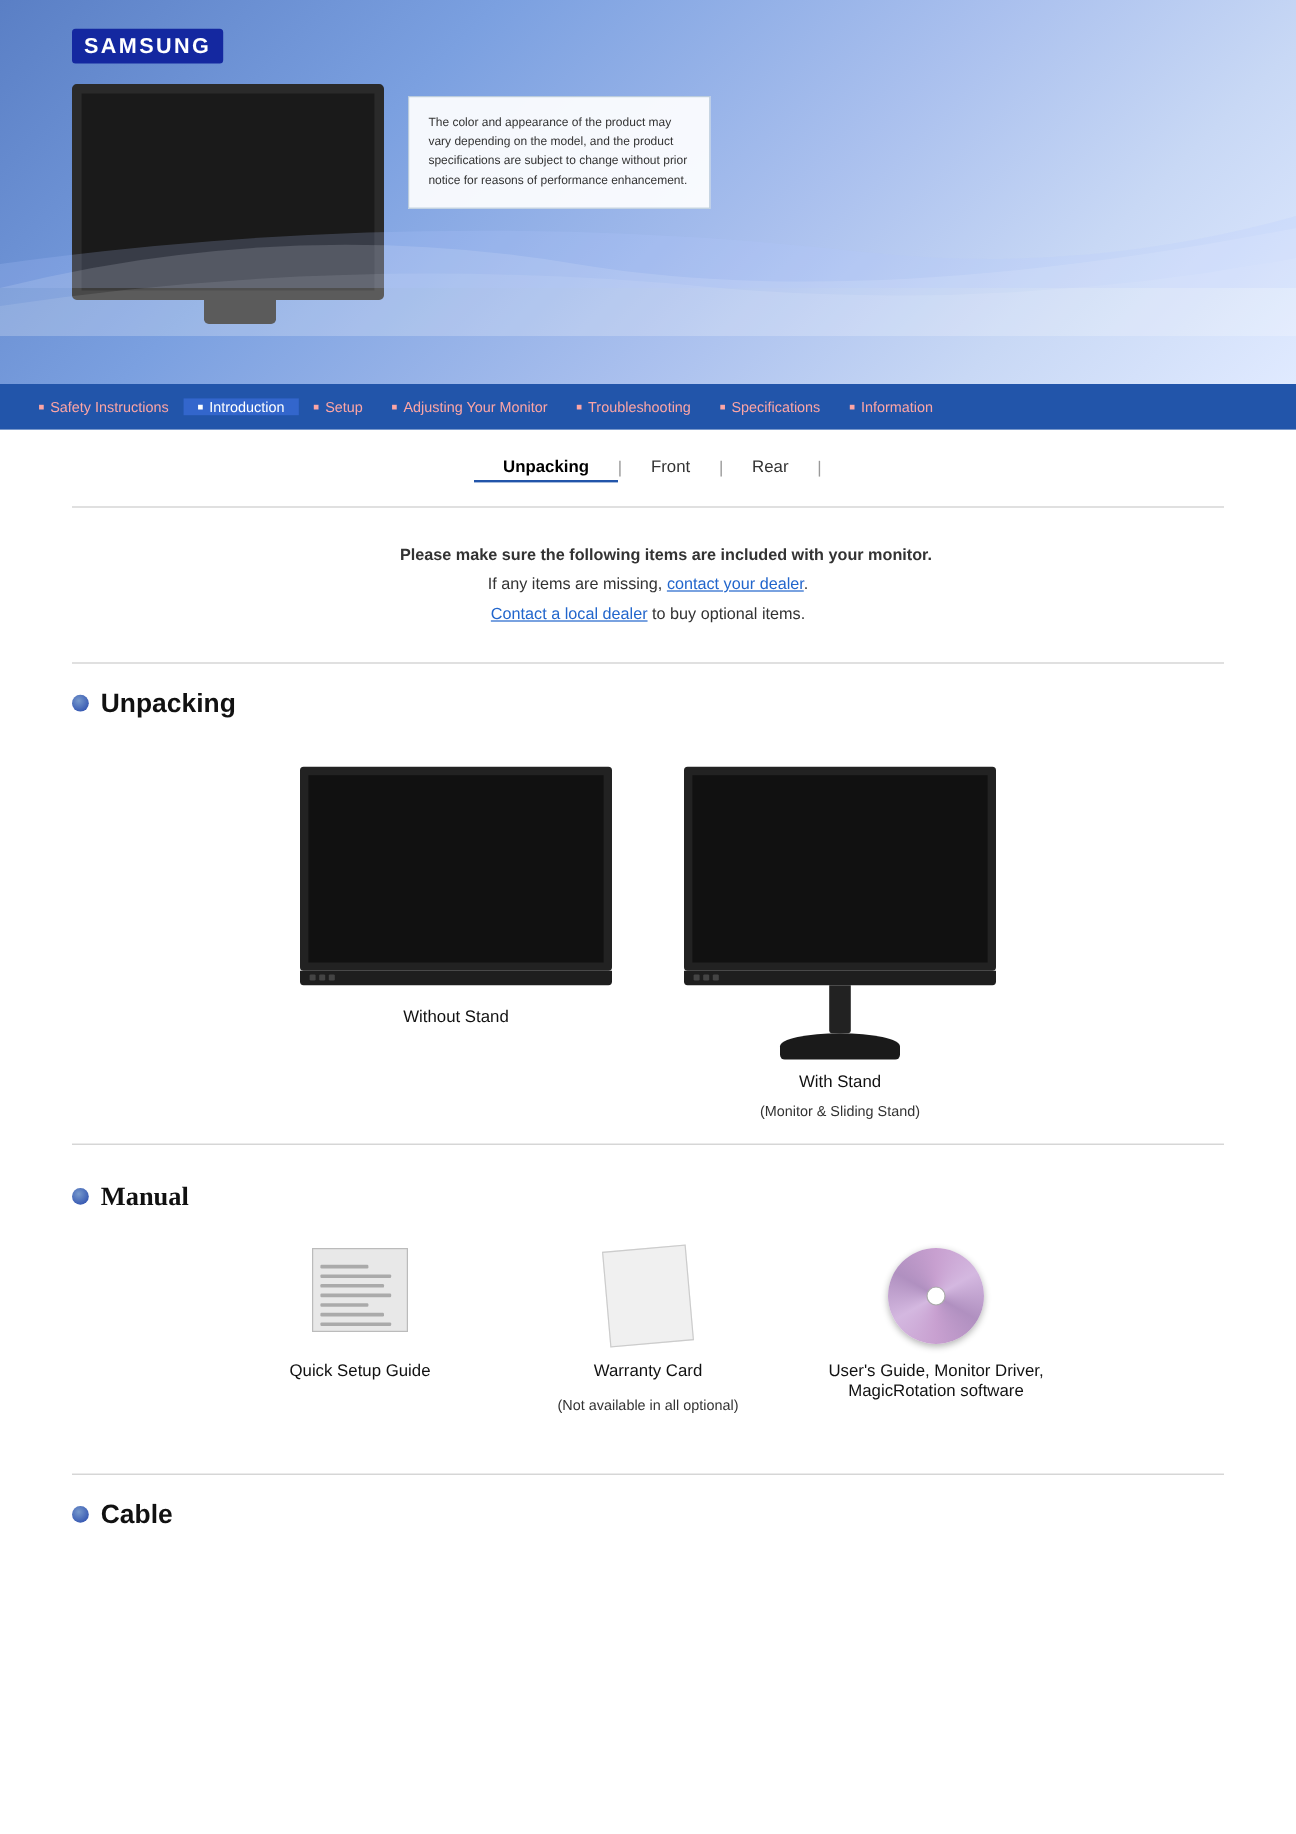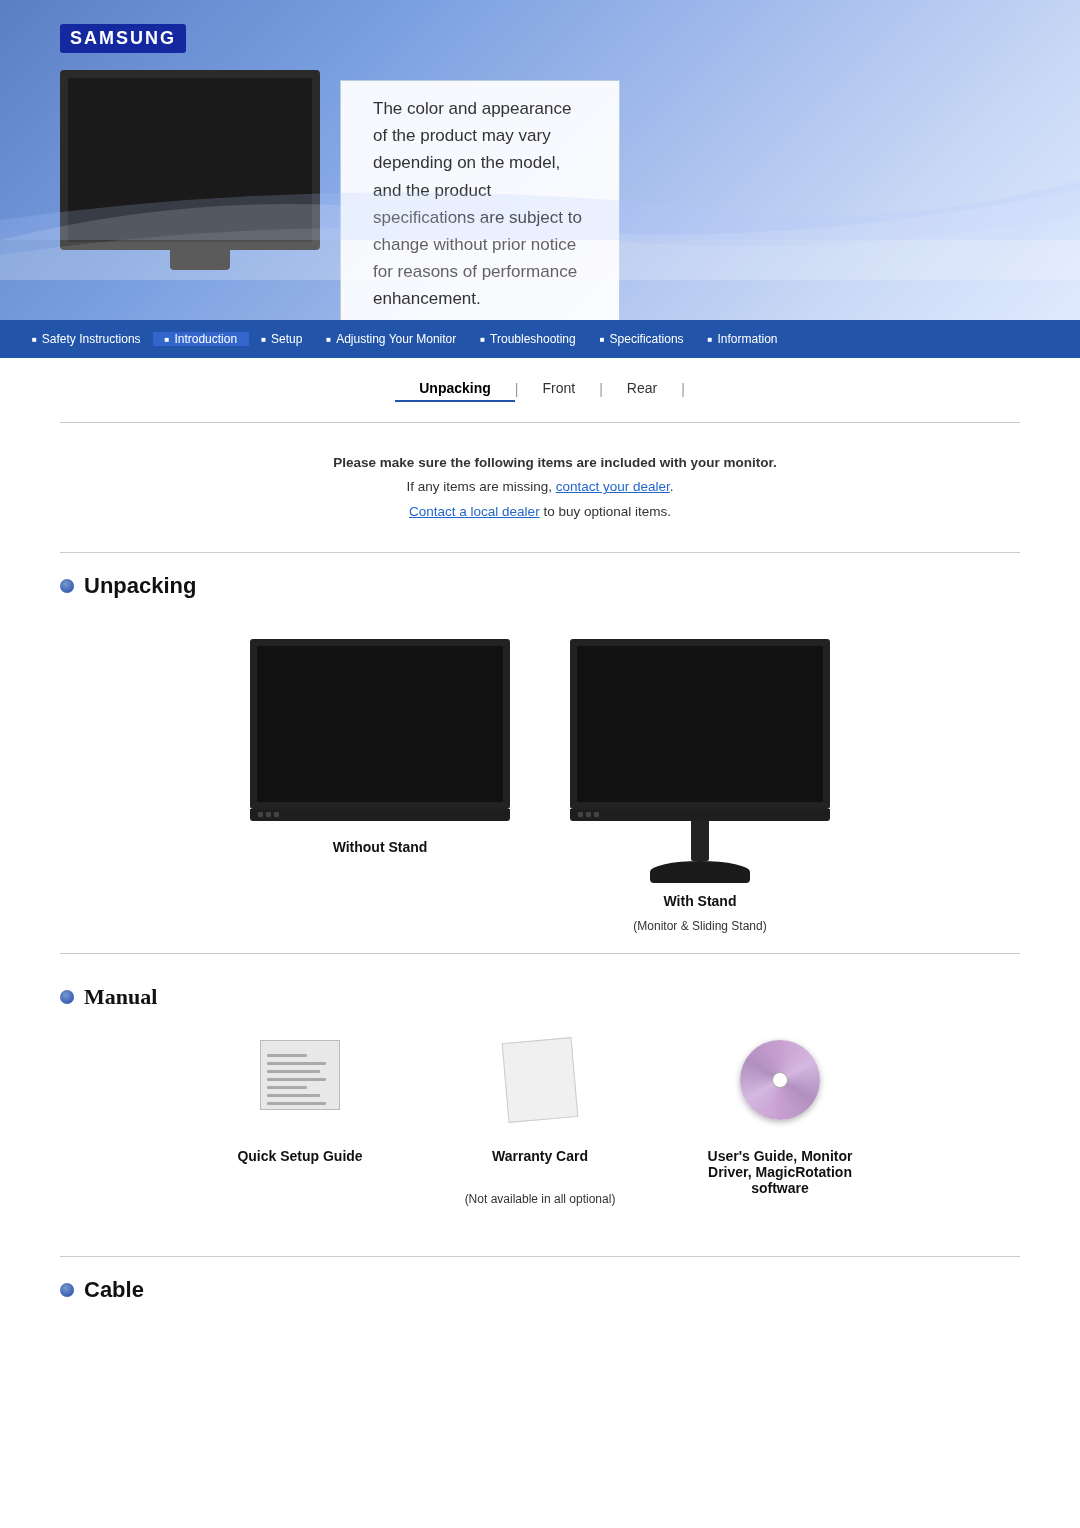--- a/index.html
+++ b/index.html
@@ -63,40 +63,40 @@
       height: 20px;
       background: #2a2a2a;
       margin: 0 auto;
       border-radius: 0 0 4px 4px;
     }
 
     .notice-box {
       position: absolute;
       top: 80px;
       left: 340px;
-      width: 280px;
+      width: 252px;
       background: rgba(255,255,255,0.92);
       border: 1px solid #bcd;
-      padding: 14px 32px;
-      font-size: 17px;
+      padding: 14px 16px;
+      font-size: 10px;
       line-height: 1.6;
       color: #333;
     }
 
     
     .nav-bar {
       background: #2255aa;
       display: flex;
       align-items: center;
       padding: 0 20px;
       height: 38px;
     }
 
     .nav-item {
-      color: #ffffff;
+      color: #fca5a5;
       font-size: 12px;
       padding: 0 12px;
       display: flex;
       align-items: center;
       gap: 5px;
       cursor: pointer;
       white-space: nowrap;
     }
 
     .nav-item.active {
@@ -248,21 +248,21 @@
     .stand-base {
       width: 100px;
       height: 22px;
       background: #1a1a1a;
       margin: 0 auto;
       border-radius: 50% 50% 4px 4px;
     }
 
     .item-label {
       font-size: 14px;
-      font-weight: bold;
+      font-weight: normal;
       color: #111;
       text-align: center;
     }
 
     .item-sublabel {
       font-size: 12px;
       color: #333;
       text-align: center;
     }
 
@@ -283,21 +283,21 @@
       display: flex;
       justify-content: center;
       gap: 60px;
       padding: 10px 0 20px 0;
     }
 
     .manual-item {
       display: flex;
       flex-direction: column;
       align-items: center;
-      gap: 28px;
+      gap: 14px;
       width: 180px;
     }
 
     
     .quick-guide-icon {
       width: 100px;
       height: 80px;
       position: relative;
     }
 

